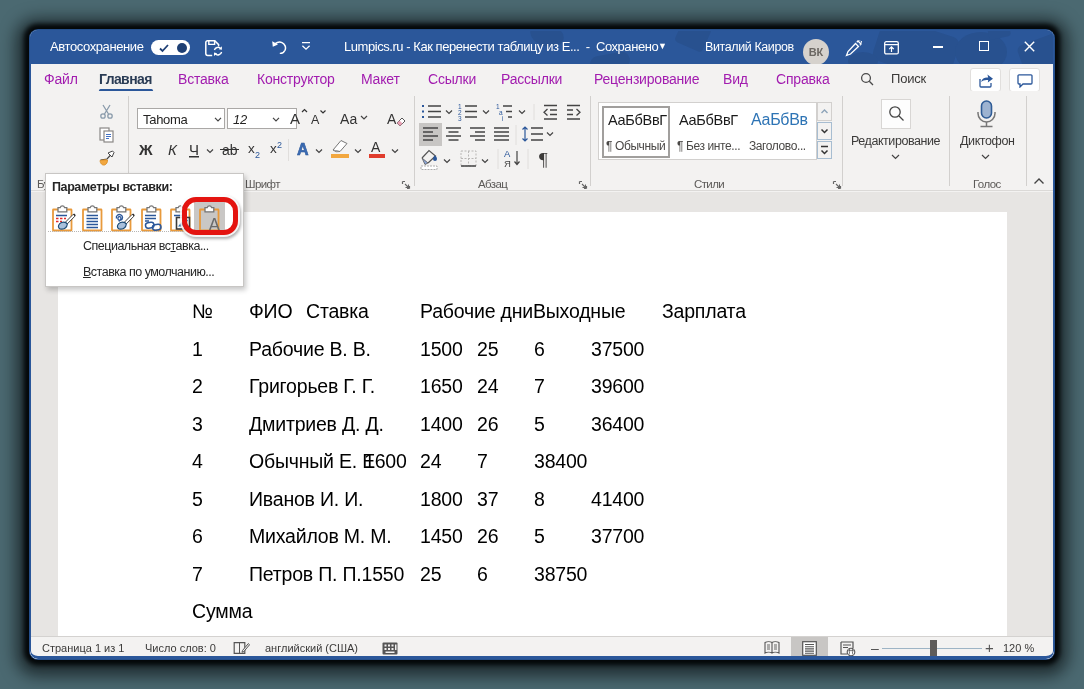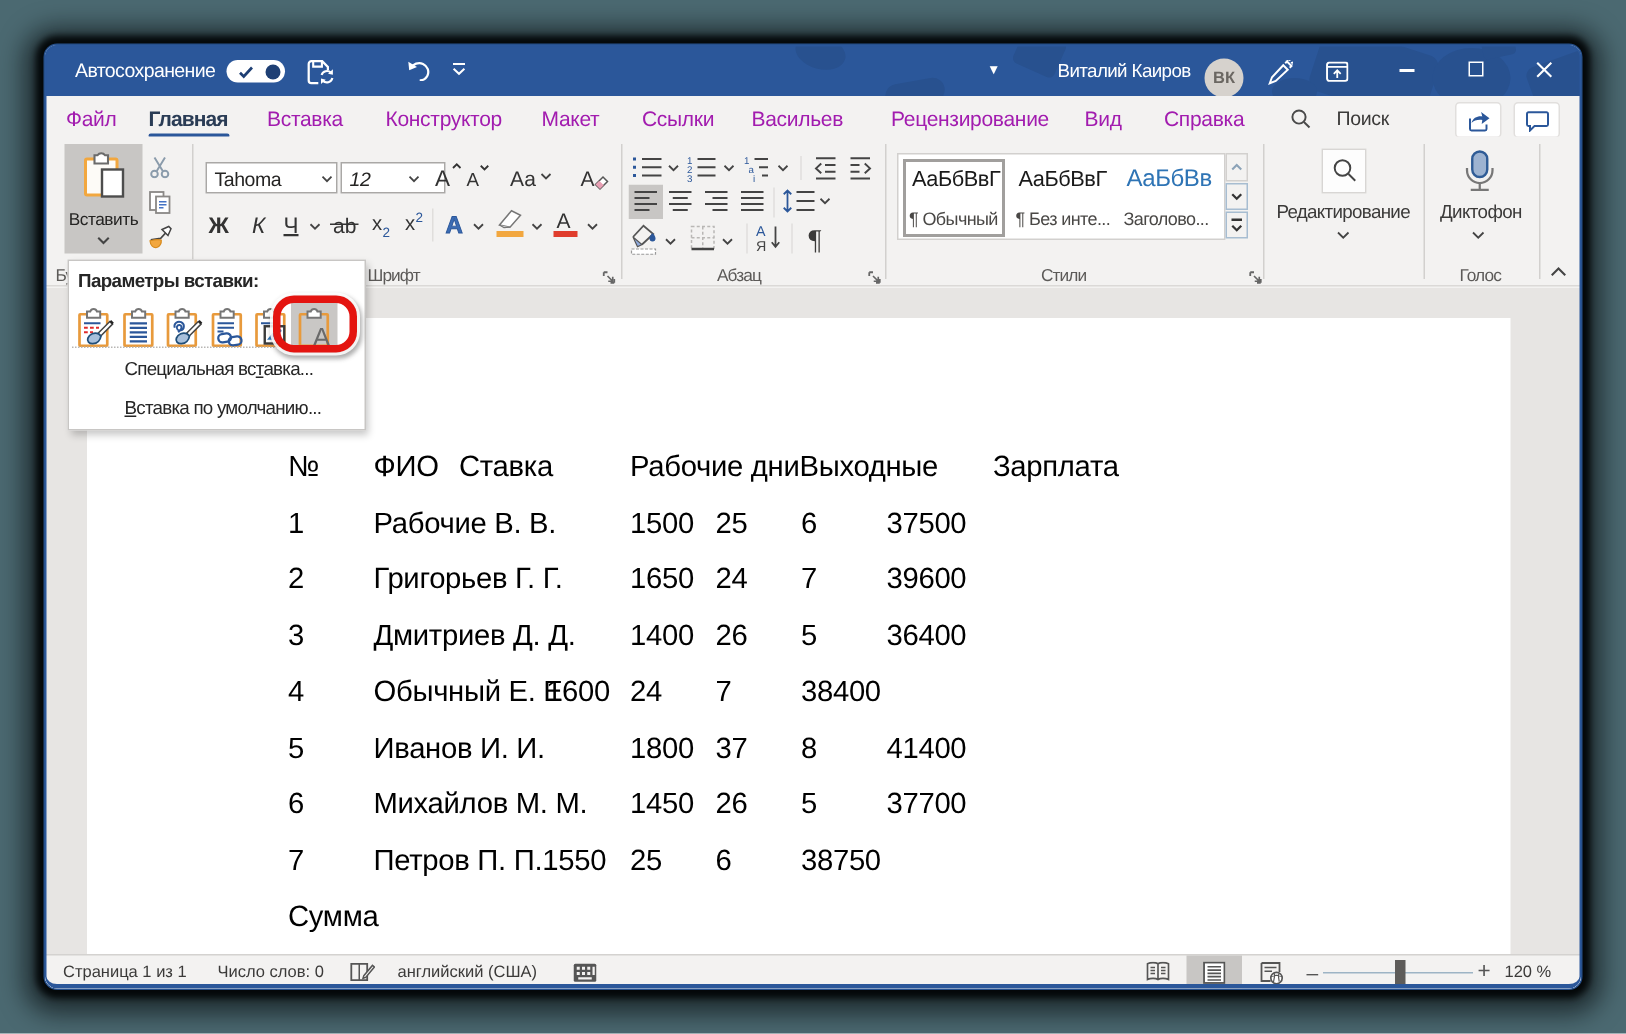--- a/index.html
+++ b/index.html
@@ -96,20 +96,21 @@
           <path d="M2.8 5.5 C4.4 2.6 8 1.2 11 2.6 C14 4 15.3 7.4 14 10.3 C13 12.4 11 13.6 8.8 13.5" stroke="#fff" stroke-width="1.5" fill="none"></path>
           <path d="M1.2 1.2 L1.8 6.8 L7 4.6 Z" fill="#fff"></path>
         </svg>
       </div>
     <div class="ric" id="ic-chevbar" style="left:271px; top:12px;">
         <svg width="10" height="9" viewBox="0 0 10 9">
           <path d="M1 0.7 H9" stroke="#fff" stroke-width="1.3"></path>
           <path d="M1.4 3.8 L5 7.2 L8.6 3.8" stroke="#fff" stroke-width="1.3" fill="none"></path>
         </svg>
       </div>
+    <div class="t" style="left:314px; top:9px; letter-spacing:-0.45px;">Lumpics.ru - Как перенести таблицу из Е...&nbsp; - &nbsp;Сохранено</div>
     <div class="t" style="left:628px; top:11px; font-size:9px;">▼</div>
     <div class="t" style="left:675px; top:10px; font-size:12.5px; letter-spacing:-0.4px;">Виталий Каиров</div>
     <div id="avatar">ВК</div>
     <div class="ric" id="ic-pen" style="left:815px; top:10px;">
         <svg width="17" height="17" viewBox="0 0 17 17">
           <path d="M1.5 15.5 L3 11.5 L10.5 3.5 L13.5 6.5 L5.5 14 Z" stroke="#fff" stroke-width="1.3" fill="none"></path>
           <path d="M11.8 2.2 L13 1 L16 4 L14.8 5.2" stroke="#fff" stroke-width="1.3" fill="none"></path>
           <path d="M13.2 0.5 L14.2 -0.5 M15.6 2 L17 1.4 M12 0 L12.6 -1" stroke="#fff" stroke-width="1"></path>
           <path d="M14.6 -0.2 L15.2 0.4 M16.2 2.6 L16.8 2.9" stroke="#fff" stroke-width="1.1"></path>
         </svg>
@@ -131,21 +132,21 @@
   </div>
 
   <div id="tabs">
     <div class="tab" style="left:14px;">Файл</div>
     <div class="tab active" style="left:69px;">Главная</div>
     <div class="underline"></div>
     <div class="tab" style="left:148px;">Вставка</div>
     <div class="tab" style="left:227px;">Конструктор</div>
     <div class="tab" style="left:331px;">Макет</div>
     <div class="tab" style="left:398px;">Ссылки</div>
-    <div class="tab" style="left:471px;">Васильев</div>
+    <div class="tab" style="left:471px;">Рассылки</div>
     <div class="tab" style="left:564px;">Рецензирование</div>
     <div class="tab" style="left:693px;">Вид</div>
     <div class="tab" style="left:746px;">Справка</div>
     <div class="ric" id="ic-search" style="left:830px; top:8px;">
         <svg width="14" height="14" viewBox="0 0 14 14">
           <circle cx="6" cy="6" r="4.4" stroke="#4a4a4a" stroke-width="1.3" fill="none"></circle>
           <path d="M9.3 9.3 L13 13" stroke="#4a4a4a" stroke-width="1.3"></path>
         </svg>
       </div>
     <div class="tab" style="left:861px; color:#3b3a39; font-size:13px;">Поиск</div>
@@ -160,35 +161,20 @@
     <div class="iconbtn" style="left:979px;">
         <div class="ric" id="ic-comment" style="left:7px; top:5px;">
           <svg width="16" height="14" viewBox="0 0 16 14">
             <path d="M1 1.8 A1 1 0 0 1 2 0.8 H14 A1 1 0 0 1 15 1.8 V9 A1 1 0 0 1 14 10 H6 L3 13 V10 H2 A1 1 0 0 1 1 9 Z" stroke="#2b579a" stroke-width="1.3" fill="none"></path>
           </svg>
         </div>
       </div>
   </div>
 
   <div id="ribbon">
-    <div id="pastebtn">
-      <div class="ric" id="ic-paste" style="left:12px; top:5px;">
-          <svg width="30" height="32" viewBox="0 0 30 32">
-            <rect x="2" y="5" width="21" height="24" rx="1" fill="#fdfbf7" stroke="#f2a73f" stroke-width="2"></rect>
-            <path d="M8 2.5 H10 A3 3 0 0 1 15 2.5 H17 V8 H8 Z" fill="#fff" stroke="#6b6b6b" stroke-width="1.4"></path>
-            <rect x="13" y="12" width="14" height="18" fill="#fff" stroke="#4d4d4d" stroke-width="1.6"></rect>
-          </svg>
-        </div>
-      <div class="txt">Вставить</div>
-      <div class="ric" id="ic-chev1" style="left:21px; top:61px;">
-          <svg width="10" height="7" viewBox="0 0 10 7">
-            <path d="M1.5 1.5 L5 5 L8.5 1.5" stroke="#444" stroke-width="1.4" fill="none"></path>
-          </svg>
-        </div>
-    </div>
     <div class="ric" id="ic-cut" style="left:69px; top:13px;">
         <svg width="15" height="15" viewBox="0 0 15 15">
           <path d="M4 1 L9.5 10 M11 1 L5.5 10" stroke="#8a9bab" stroke-width="1.3"></path>
           <circle cx="4" cy="12" r="2.2" stroke="#8a9bab" stroke-width="1.3" fill="none"></circle>
           <circle cx="11" cy="12" r="2.2" stroke="#8a9bab" stroke-width="1.3" fill="none"></circle>
         </svg>
       </div>
     <div class="ric" id="ic-copy" style="left:69px; top:36px;">
         <svg width="15" height="16" viewBox="0 0 15 16">
           <rect x="1" y="1" width="9" height="12" stroke="#8a8886" stroke-width="1.2" fill="#fff"></rect>

